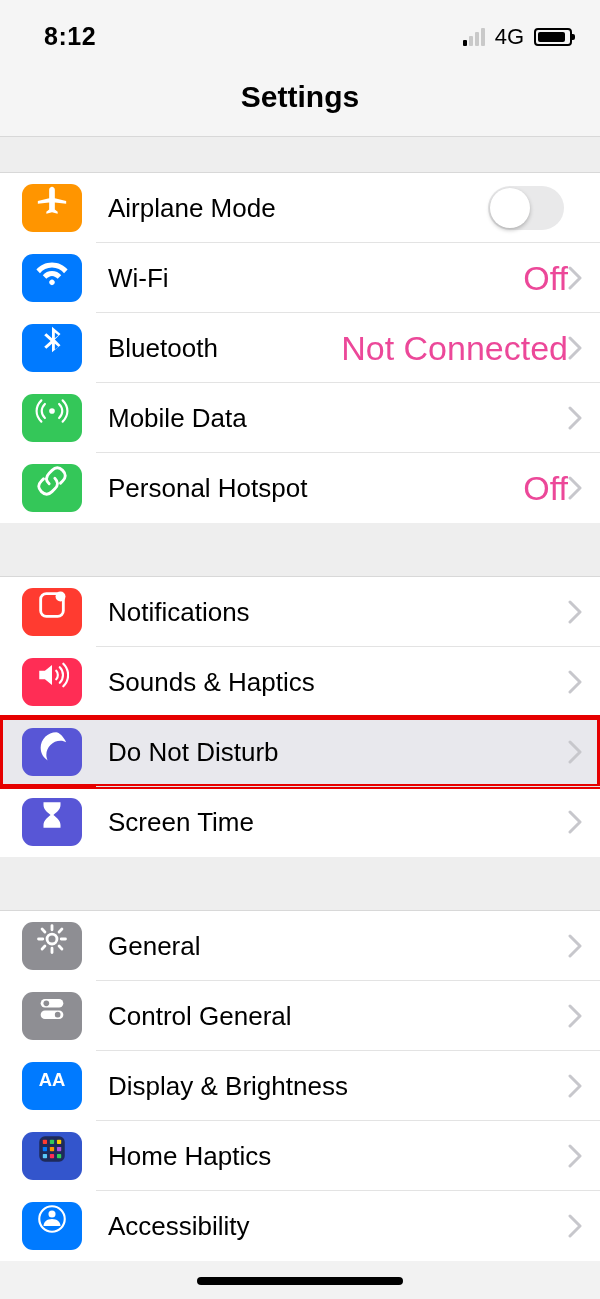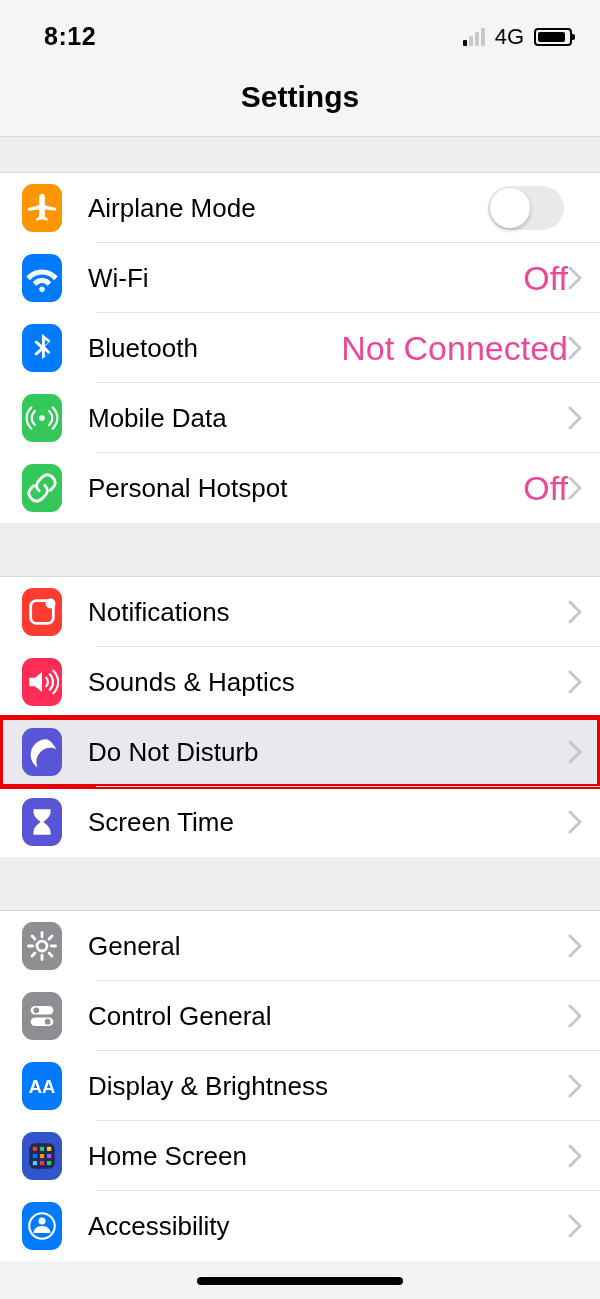--- a/index.html
+++ b/index.html
@@ -19,21 +19,21 @@
 
   .header { background: #f5f5f5; text-align: center; padding: 24px 0 22px; border-bottom: 1px solid #d8d8d8; }
   .header-title { font-size: 30px; font-weight: 700; }
 
   .group-gap { height: 54px; background: #eeeeee; border-bottom: 1px solid #d8d8d8; }
   .group-gap.first { height: 36px; }
 
   .list { background: #fff; }
   .row { display: flex; align-items: center; height: 70px; padding-left: 22px; position:relative; }
   .row-divider { position:absolute; left: 96px; right:0; bottom:0; height:1px; background:#e3e3e3; }
-  .icon-wrap { width: 40px; height: 48px; border-radius: 11px; display:flex; align-items:center; justify-content:center; flex-shrink:0; }
+  .icon-wrap { width: 60px; height: 48px; border-radius: 11px; display:flex; align-items:flex-start; justify-content:center; flex-shrink:0; }
   .row-body { flex:1; display:flex; align-items:center; padding-left: 26px; padding-right: 18px; min-width:0; }
   .row-label { font-size: 26px; font-weight: 400; flex:1; white-space:nowrap; overflow:hidden; text-overflow:ellipsis; }
   .row-detail { font-size: 34px; color: #ec4899; }
   .chevron { color:#c7c7cc; }
   .switch { width:76px; height:44px; border-radius:22px; background:#e9e9ea; position:relative; margin-right:18px; }
   .switch-knob { position:absolute; left:2px; top:2px; width:40px; height:40px; border-radius:50%; background:#fff; box-shadow:0 2px 4px rgba(0,0,0,0.25); }
 
   .highlight { outline: 5px solid #e60000; outline-offset:-3px; background: #e8e8ed; }
 
   .home-indicator { position:absolute; bottom:14px; left:50%; transform:translateX(-50%); width:206px; height:8px; background:#000; border-radius:4px; }
@@ -270,21 +270,21 @@
               <rect x="11" y="21" width="6" height="6" rx="1" fill="#007aff"></rect>
               <rect x="21" y="21" width="6" height="6" rx="1" fill="#ff9500"></rect>
               <rect x="31" y="21" width="6" height="6" rx="1" fill="#af52de"></rect>
               <rect x="11" y="31" width="6" height="6" rx="1" fill="#5ac8fa"></rect>
               <rect x="21" y="31" width="6" height="6" rx="1" fill="#ff2d55"></rect>
               <rect x="31" y="31" width="6" height="6" rx="1" fill="#30d158"></rect>
             </g>
           </svg>
         </div>
       <div class="row-body">
-        <span class="row-label">Home Screen</span>
+        <span class="row-label">Home Haptics</span>
         <svg class="chevron" width="14" height="24" viewBox="0 0 14 24">
             <path d="M2 2l10 10L2 22" fill="none" stroke="#c7c7cc" stroke-width="3" stroke-linecap="round" stroke-linejoin="round"></path>
           </svg>
       </div>
       <div class="row-divider"></div>
       </div>
       <div class="row last">
       <div class="icon-wrap" style="background:#007aff">
           <svg xmlns="http://www.w3.org/2000/svg" viewBox="0 0 48 48" width="34" height="34">
             <circle cx="24" cy="24" r="18" fill="none" stroke="#fff" stroke-width="3"></circle>

